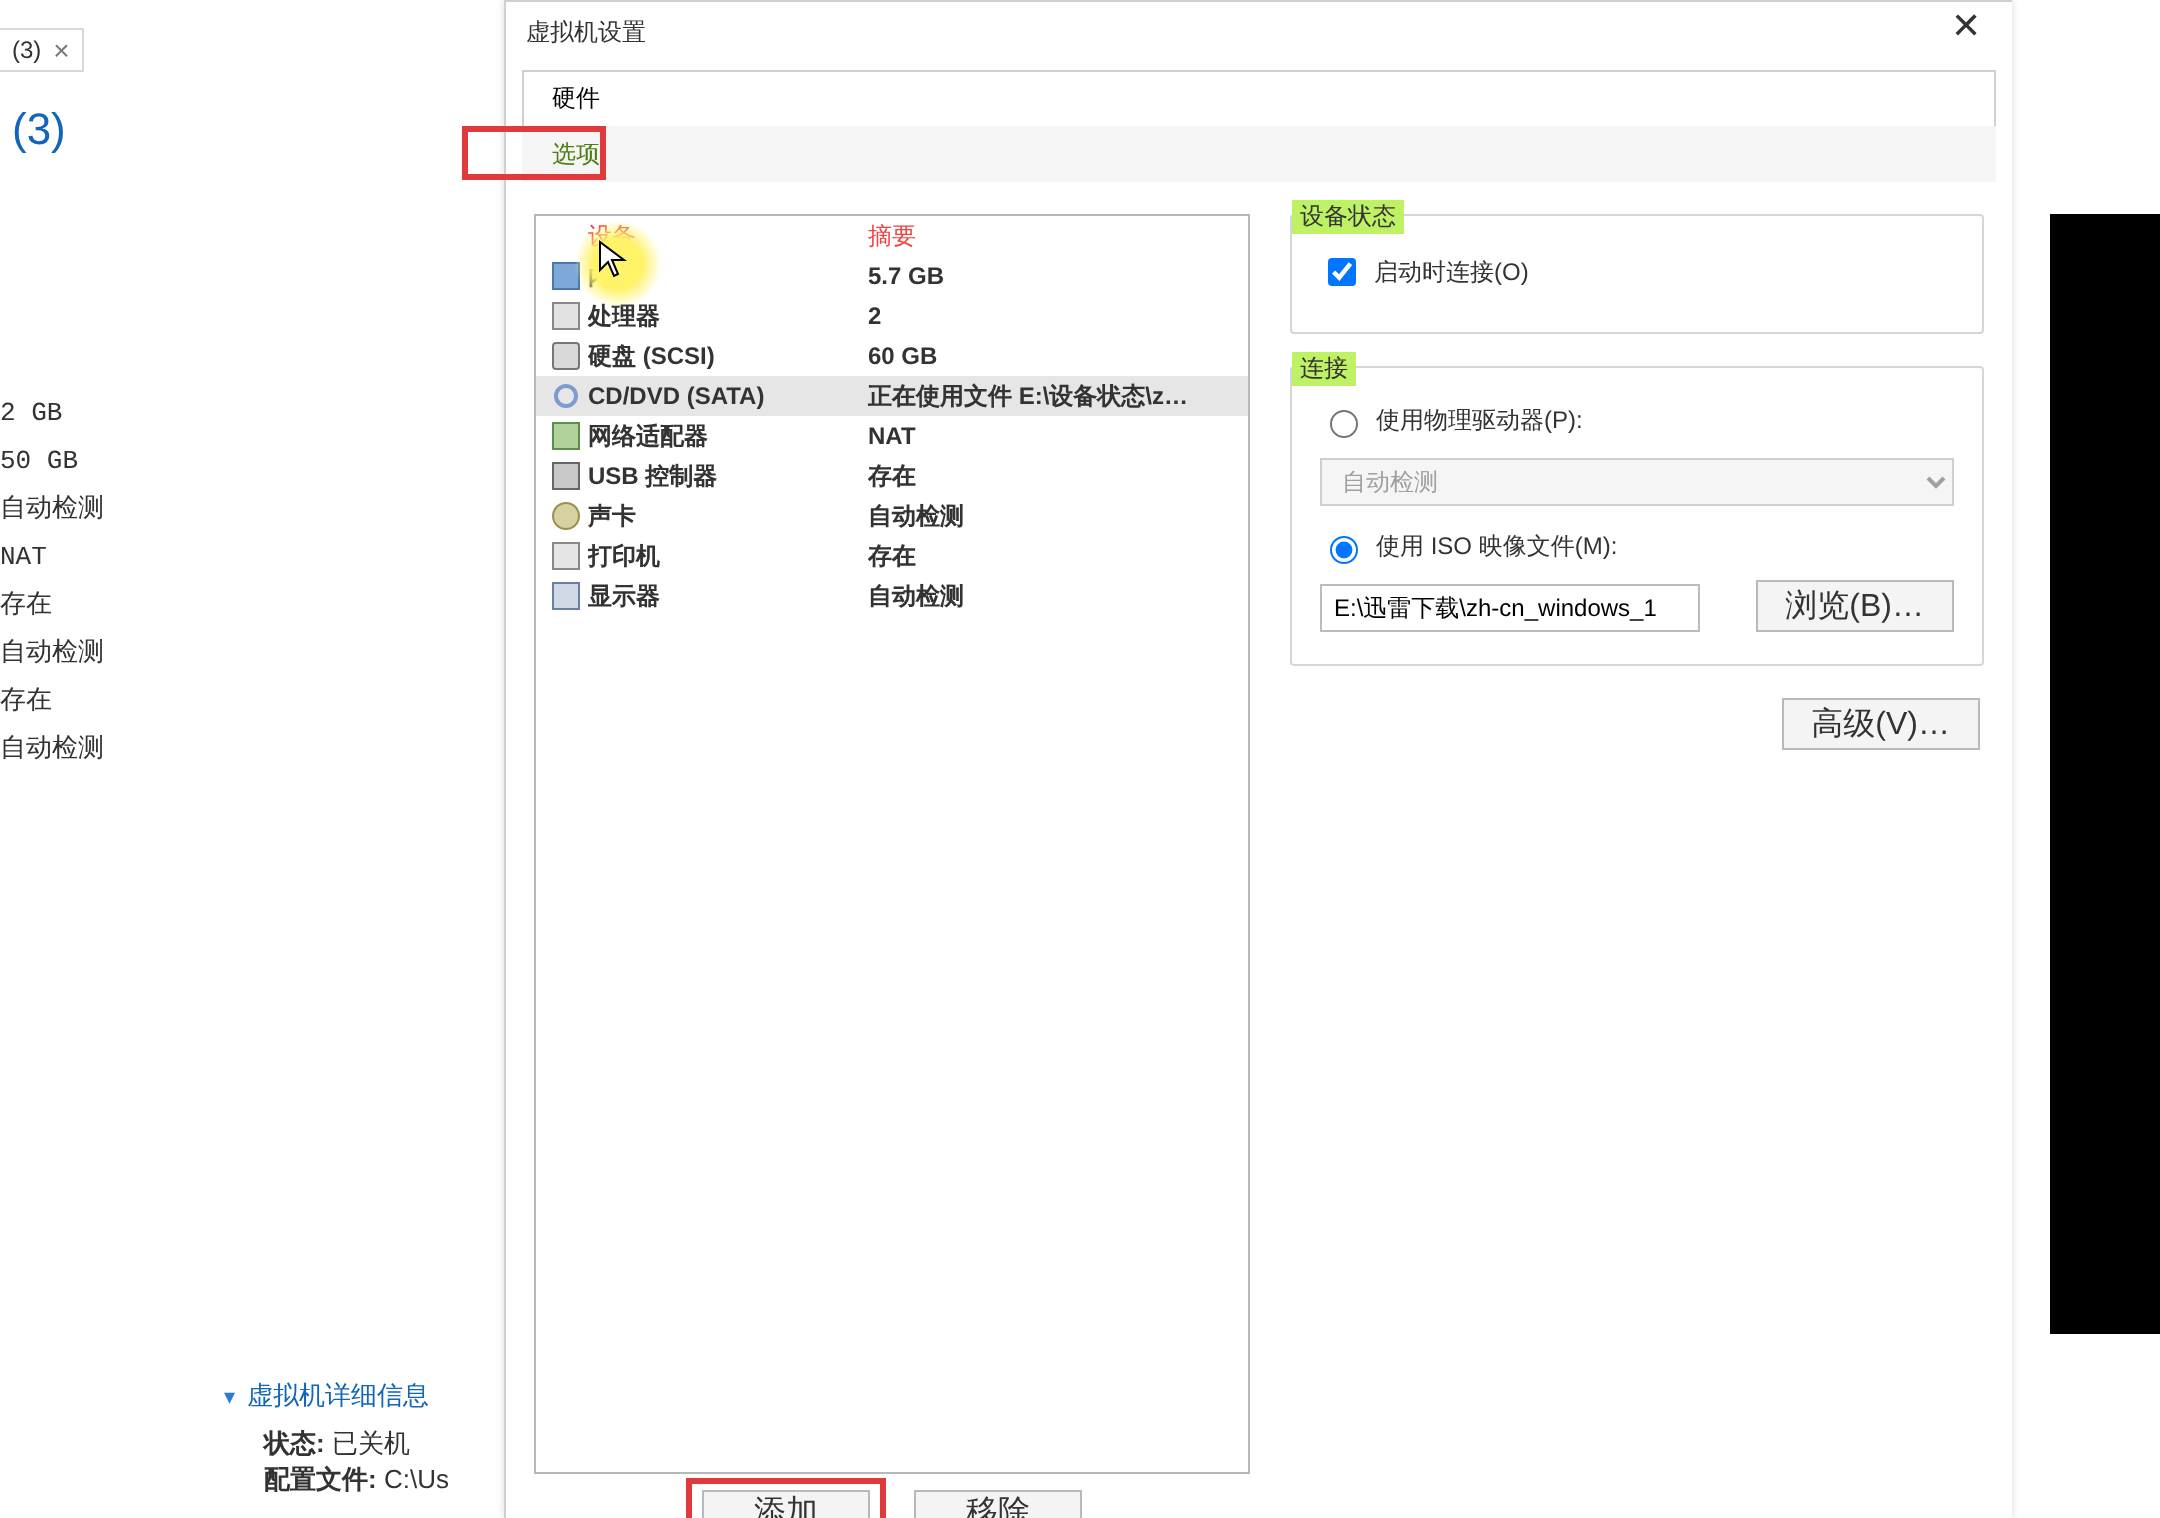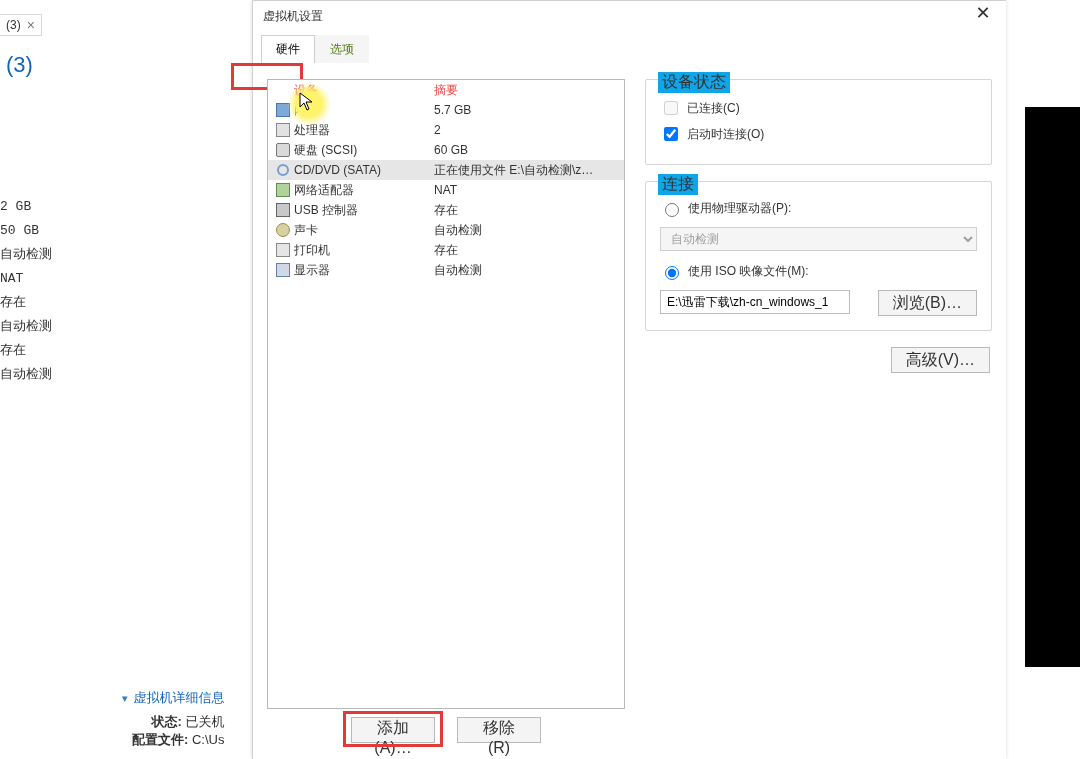--- a/index.html
+++ b/index.html
@@ -53,21 +53,20 @@
     font-size: 13px;
     line-height: 24px;
     color: #333;
     text-align: left;
   }
   .host-list div { white-space: nowrap; font-family: Liberation Mono, monospace; }
   .vm-details {
     position: absolute;
     left: 112px; bottom: 10px;
     font-size: 13px;
-    text-align: right;
   }
   .vm-details .header {
     color: #1265b8;
     margin-bottom: 6px;
   }
   .vm-details .header::before {
     content: "▾";
     color: #2a7ed2;
     font-size: 11px;
     margin-right: 6px;
@@ -102,20 +101,21 @@
     width: 26px; height: 22px;
     font-size: 18px;
     text-align: center;
     line-height: 20px;
     color:#333;
   }
   .tabs {
     display: flex;
     gap: 0;
     padding: 4px 8px 0;
+    flex-direction: column;
   }
   .tab {
     padding: 5px 14px;
     border: 1px solid transparent;
     border-bottom: none;
     background: #f5f5f5;
     color:#4d7c0f;
   }
   .tab.active {
     background: #fff;
@@ -143,20 +143,21 @@
     overflow: hidden;
     position: relative;
     background:#fff;
   }
   .hw-header, .hw-row {
     display: flex;
     align-items: center;
     height: 20px;
     padding-left: 4px;
     font-size: 12px;
+    font-weight: bold;
   }
   .hw-header { font-weight: 400; color:#ef4444; border-bottom: 0px solid #eee; }
   .hw-col-icon { width: 22px; display:flex; align-items:center; justify-content:center; }
   .hw-col-dev { width: 140px; white-space: nowrap; overflow: hidden; text-overflow: ellipsis; }
   .hw-col-sum { flex:1; white-space: nowrap; overflow:hidden; text-overflow:ellipsis; padding-right:4px;}
   .hw-row.selected { background: #e6e6e6; }
   .hw-icon {
     width:14px; height:14px;
     display:inline-block;
   }
@@ -190,42 +191,42 @@
     padding-left: 20px;
   }
   .group {
     border: 1px solid #d6d6d6;
     border-radius: 2px;
     padding: 12px 14px 14px;
     margin-bottom: 16px;
     position:relative;
   }
   .group-title {
-    position:absolute; top:-8px; left:12px;
-    background:#0ea5e9; padding:0 4px;
-    font-size:16px;
+    position:absolute; top:-8px; left:0;
+    background:#bef264; padding:0 4px;
+    font-size:12px;
   }
   .chk, .rad {
     display:flex; align-items:center; gap:6px;
     margin: 6px 0;
     font-size:12px;
   }
   .chk input, .rad input { width:14px; height:14px; }
   .dropdown {
     width: 100%;
     height: 24px;
     border:1px solid #bcbcbc;
     background:#f2f2f2;
     color:#777;
     padding:2px 6px;
     font-size:12px;
     margin:4px 0 2px;
   }
   .dropdown.enabled { background:#fff; color:#000; }
-  .rowflex{display:flex; gap:28px; align-items:flex-end;}
+  .rowflex{display:flex; gap:28px; align-items:center;}
   .btn {
     height: 26px;
     padding: 0 14px;
     background: #f4f4f4;
     border:1px solid #b9b9b9;
     font-size:16px;
     color:#333;
     cursor:pointer;
   }
   .adv-btn-wrap{ text-align:right; margin:6px 2px 0 0;}
@@ -317,21 +318,21 @@
               <span class="hw-icon ic-disk"></span>
             </span>
             <span class="hw-col-dev">硬盘 (SCSI)</span>
             <span class="hw-col-sum">60 GB</span>
           </div>
           <div class="hw-row selected">
             <span class="hw-col-icon">
               <span class="hw-icon ic-cd"></span>
             </span>
             <span class="hw-col-dev">CD/DVD (SATA)</span>
-            <span class="hw-col-sum">正在使用文件 E:\自动检测\z…</span>
+            <span class="hw-col-sum">正在使用文件 E:\设备状态\z…</span>
           </div>
           <div class="hw-row">
             <span class="hw-col-icon">
               <span class="hw-icon ic-net"></span>
             </span>
             <span class="hw-col-dev">网络适配器</span>
             <span class="hw-col-sum">NAT</span>
           </div>
           <div class="hw-row">
             <span class="hw-col-icon">
@@ -366,24 +367,20 @@
         <div class="glow"></div>
         <svg width="16" height="20" viewBox="0 0 16 20">
           <path d="M1 1 L1 15 L5 11 L8 18 L10 17 L7 10 L13 10 Z" fill="#fff" stroke="#000" stroke-width="1"></path>
         </svg>
       </div>
     </div>
 
     <div class="right-pane">
       <div class="group">
         <span class="group-title">设备状态</span>
-        <label class="chk">
-          <input type="checkbox" disabled="" style="">
-          <span>已连接(C)</span>
-        </label>
         <label class="chk">
           <input type="checkbox" checked="" style="">
           <span>启动时连接(O)</span>
         </label>
       </div>
 
       <div class="group">
         <span class="group-title">连接</span>
 
         <label class="rad">

